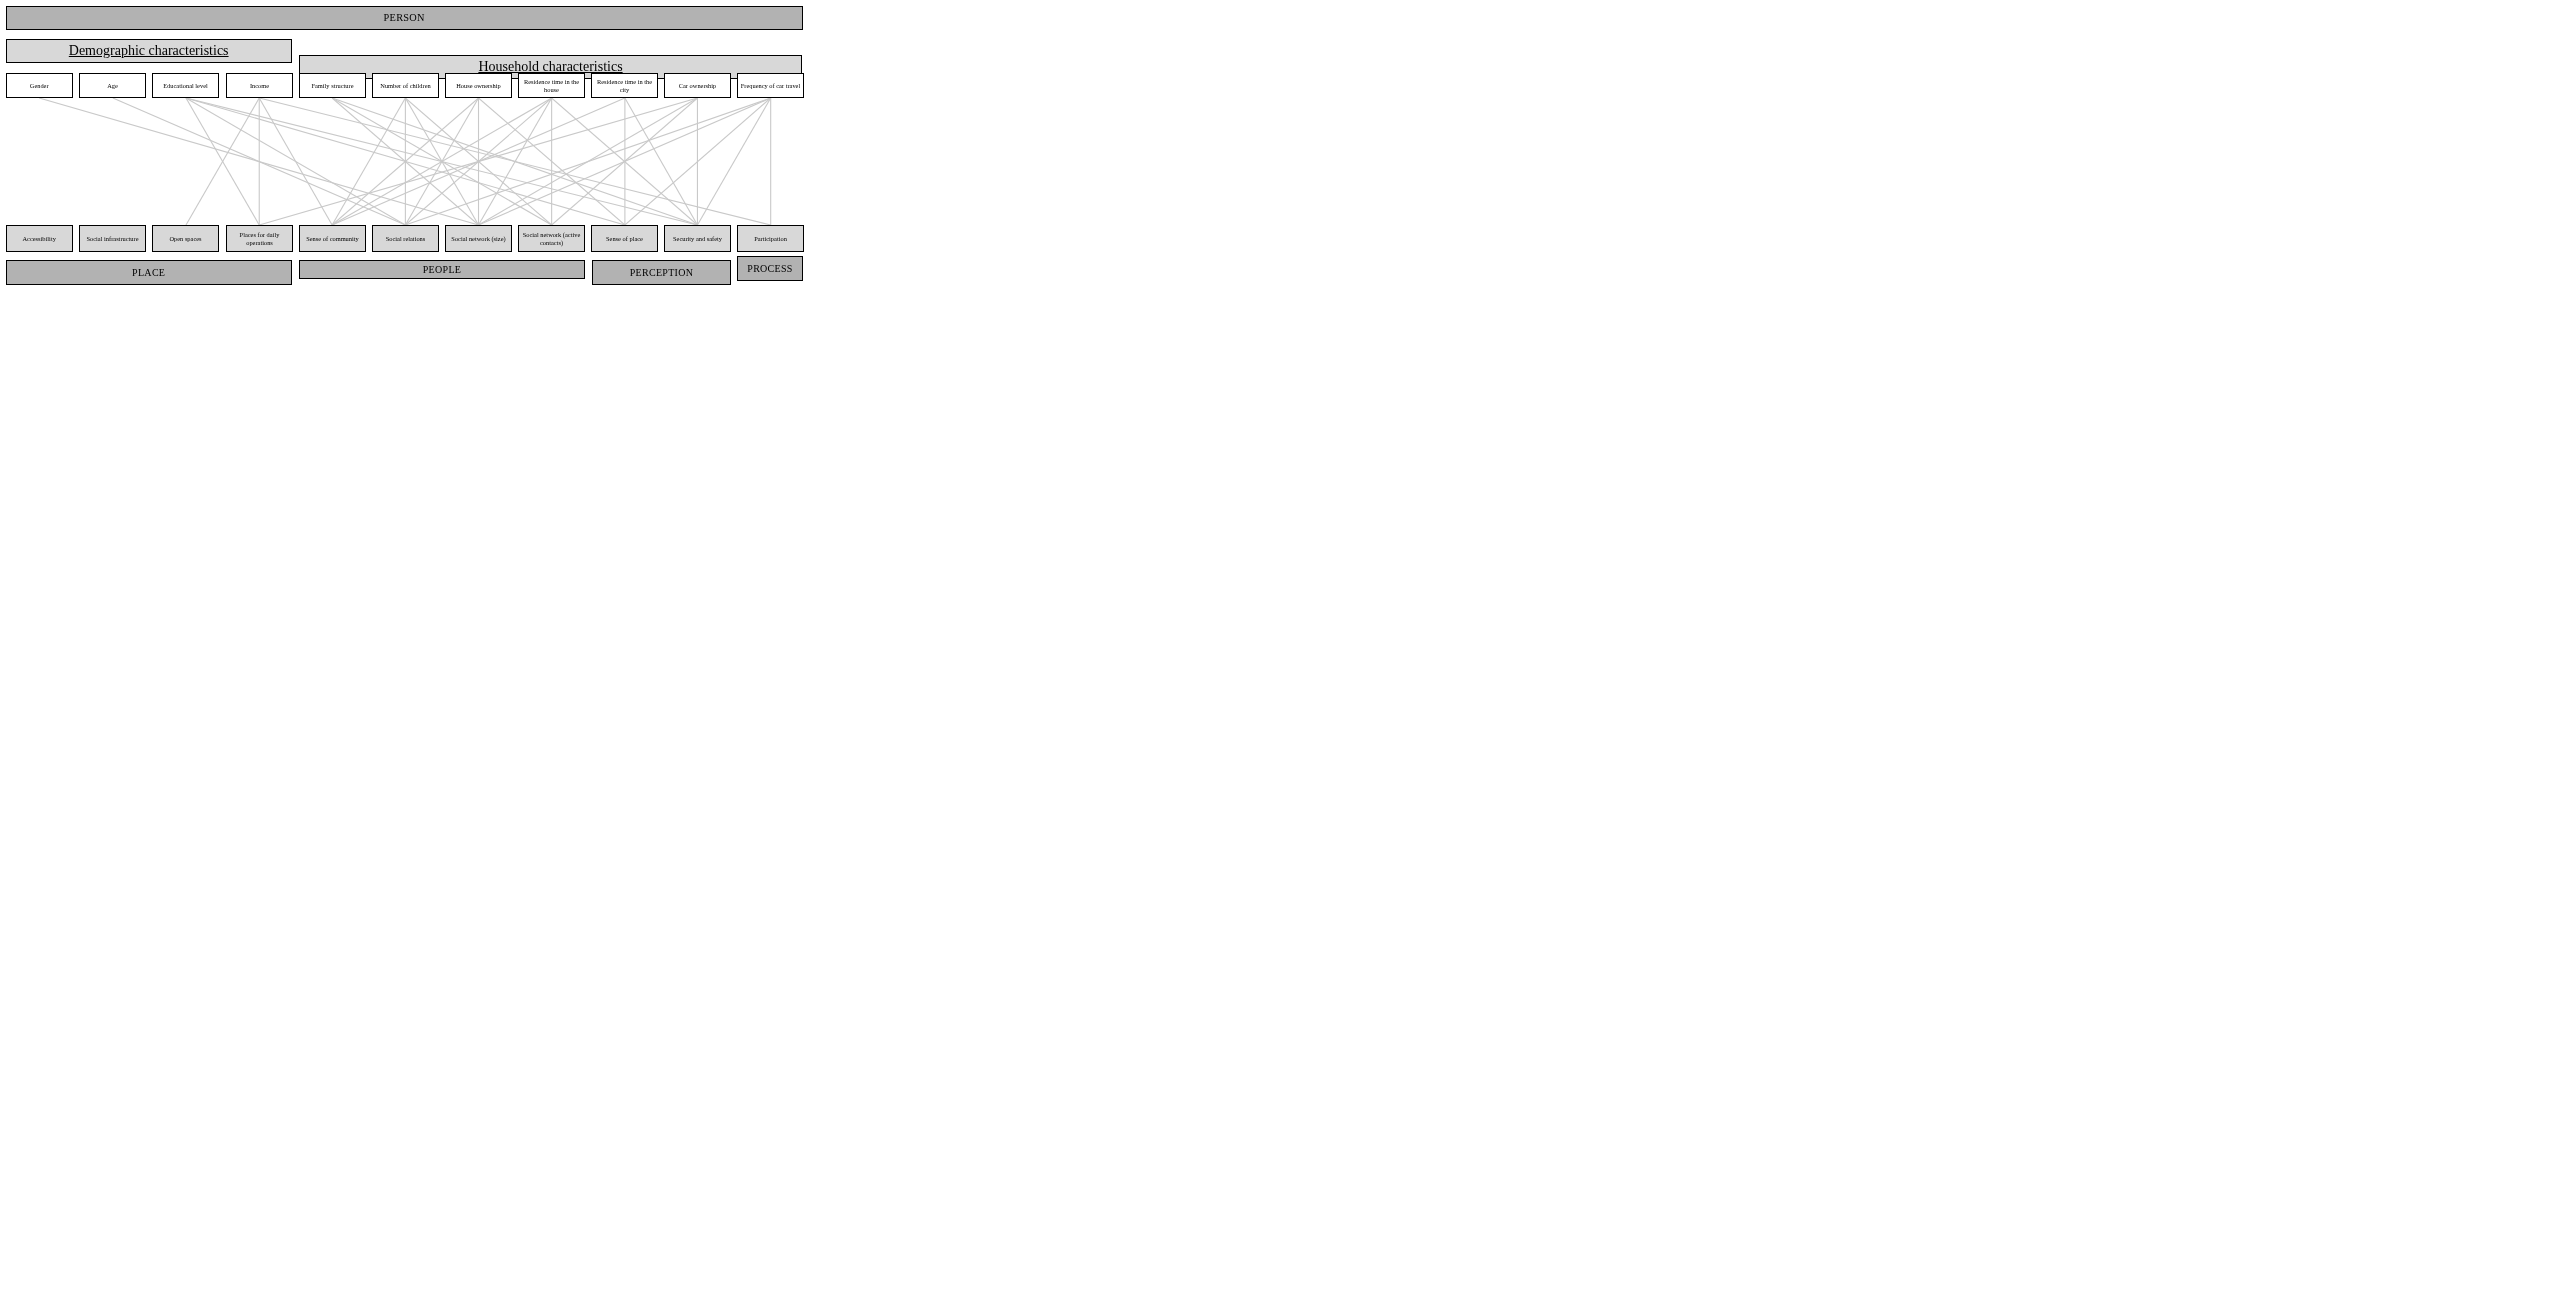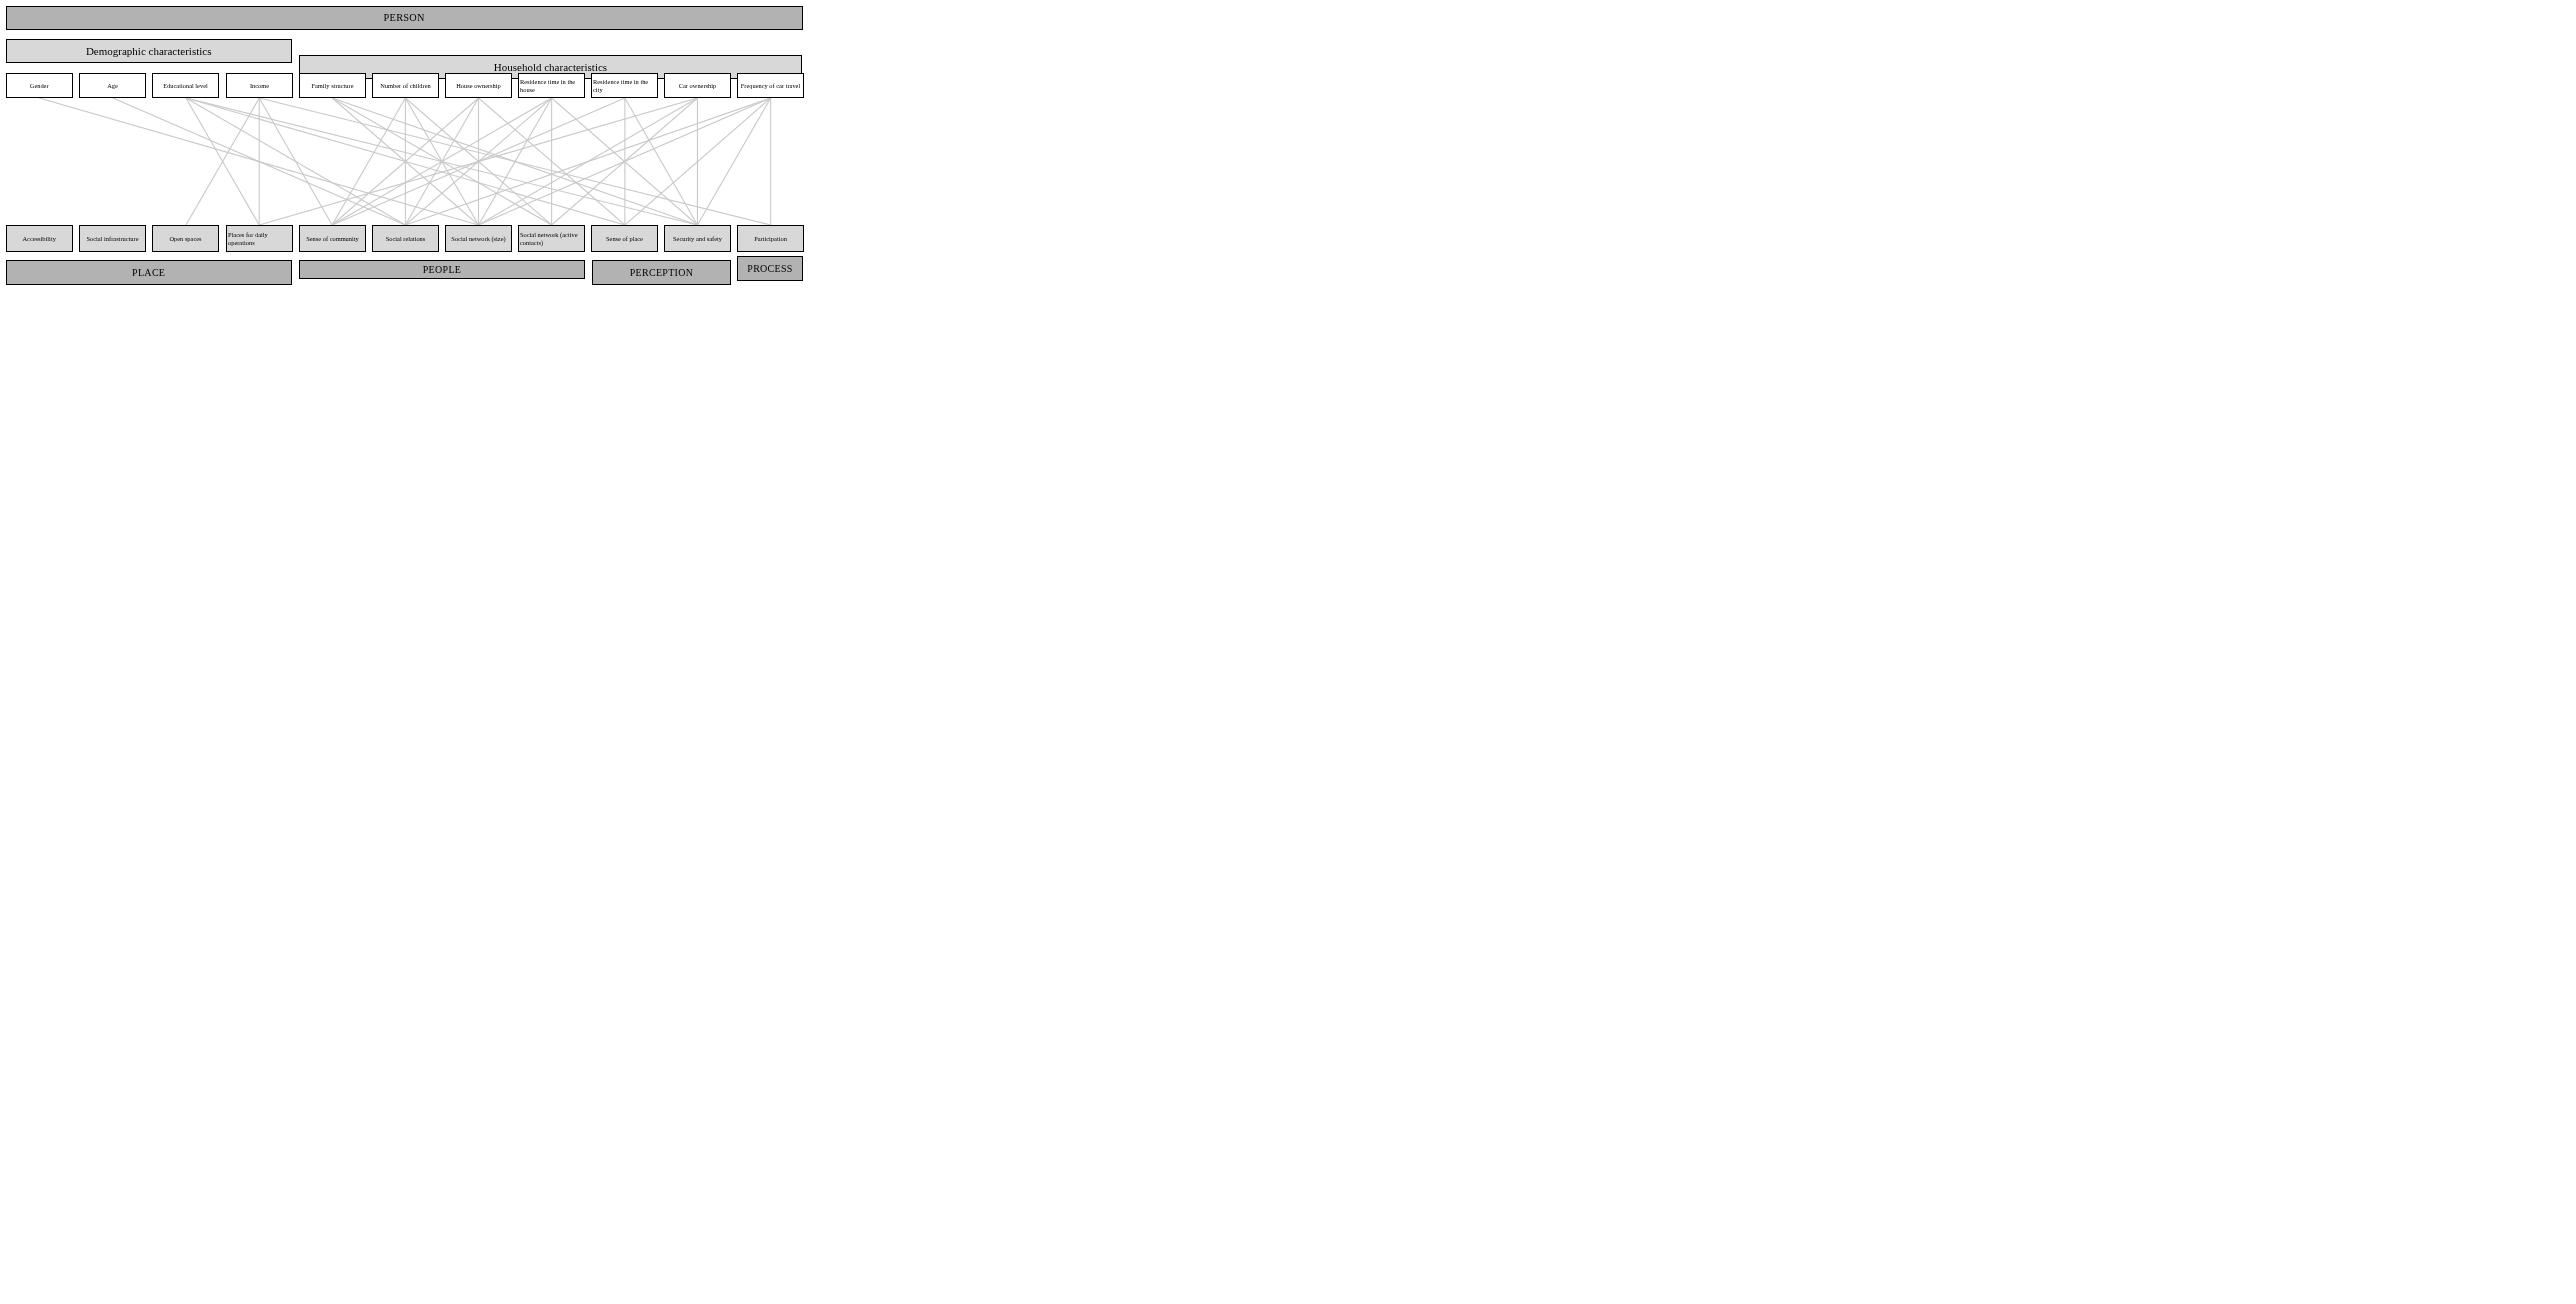--- a/index.html
+++ b/index.html
@@ -9,24 +9,24 @@
     background:#ffffff;
     font-family:"Liberation Serif","DejaVu Serif",serif;
     color:#000;
     overflow:hidden;
   }
   .bar, .hdr, .node, .bbar{
     position:absolute;
     box-sizing:border-box;
     border:1px solid #000;
     display:flex;align-items:center;justify-content:center;
-    text-align:left;
+    text-align:center;
   }
   .bar{ font-size:10.3px; letter-spacing:0.3px; }
-  .hdr{ font-size:11px; }
+  .hdr{ font-size:14px;text-decoration:underline; }
   .node{ font-size:6.4px; line-height:1.18; padding:0.5px 1px; }
   .bbar{ font-size:10px; letter-spacing:0.3px; }
   #lines{ position:absolute; left:0; top:98px; width:808px; height:127px; }
   #lines line{ stroke:#c9c9c9; stroke-width:1.1; }
 </style>
 </head>
 <body>
 
 <div id="diagram">
   <div class="bar" id="person-bar" style="left: 5.7px; width: 797px; top: 5.7px; height: 24px; background: rgb(178, 178, 178);">PERSON</div>

